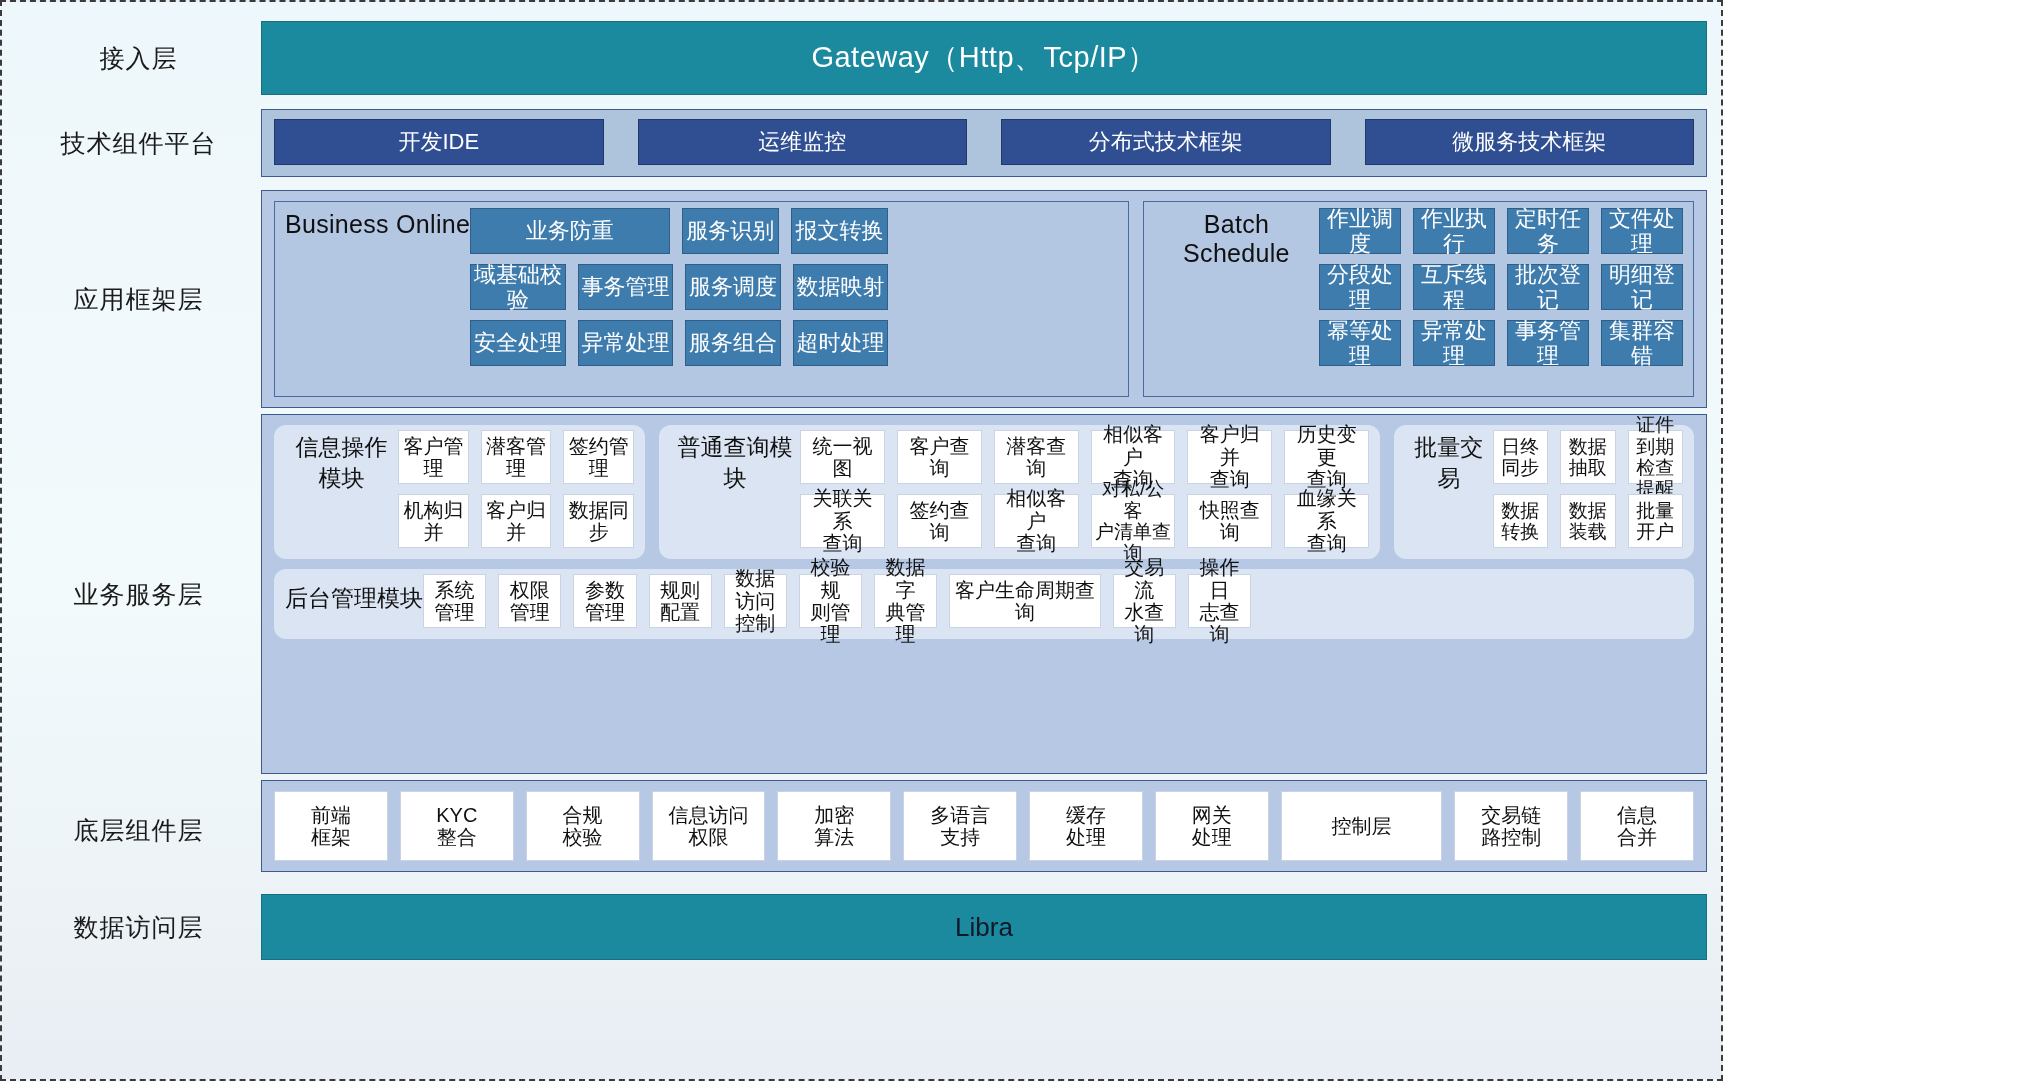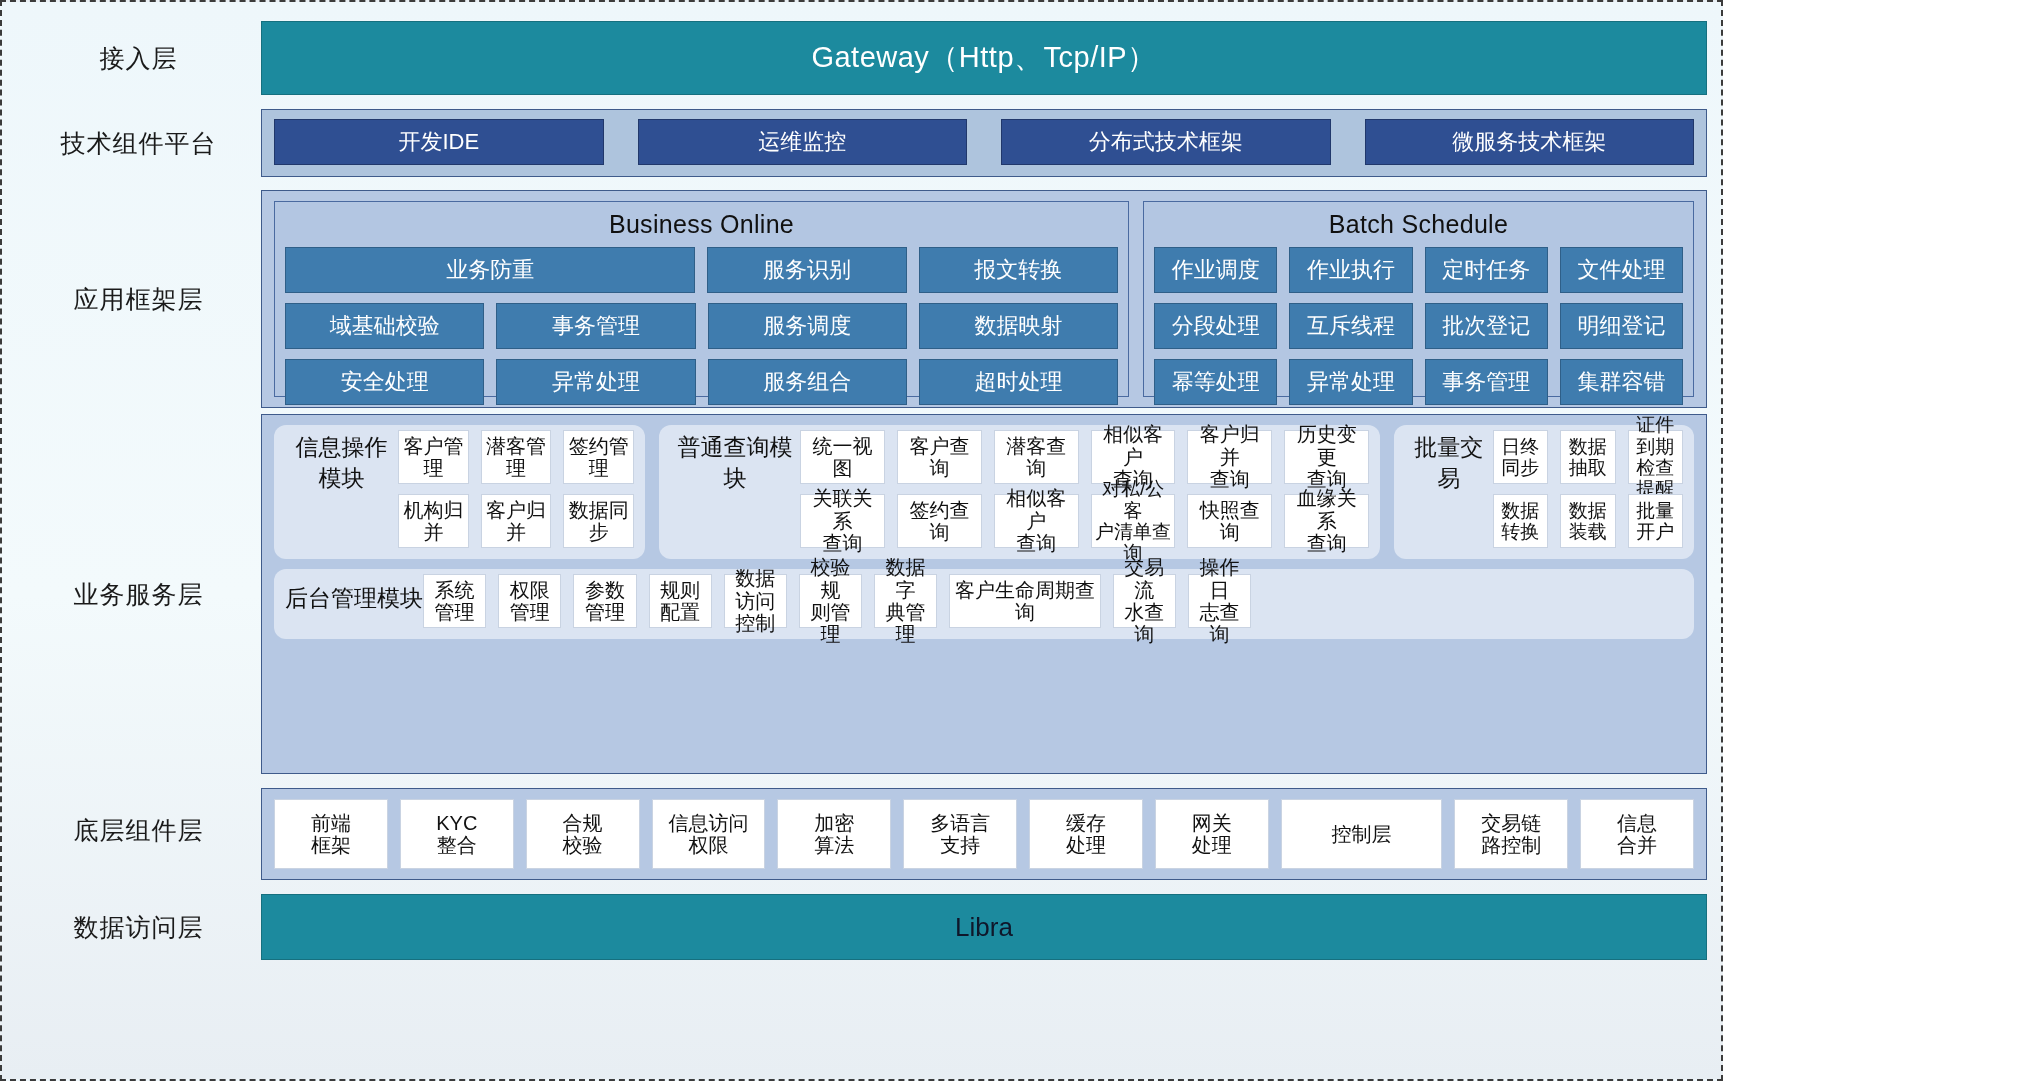--- a/index.html
+++ b/index.html
@@ -45,21 +45,21 @@
     display: flex; align-items: center; justify-content: center;
   }
   
   .app-band {
     background: #b6c8e3; border: 1px solid #3f5b8b;
     padding: 10px 12px; display: flex; gap: 14px;
   }
   .app-group {
     background: #b3c6e2; border: 1px solid #4a6aa0;
     padding: 6px 10px 12px 10px;
-    display: flex; flex-direction: column;
+    display: flex; 
   }
   .app-group.online { flex: 0 0 855px; }
   .app-group.batch  { flex: 1 1 auto; }
   .group-title {
     text-align: center; font-size: 25px; color: #101010;
     padding: 2px 0 8px 0; letter-spacing: .3px;
   }
   .grid { display: flex; flex-direction: column; gap: 10px; }
   .grid-row { display: flex; gap: 12px; }
   .blue-cell {
@@ -276,21 +276,21 @@
         </div>
 
       </div>
     </div>
   </div>
 
   <div class="sp-6"></div>
 
   <div class="layer-row" style="height:100px;">
     <div class="layer-label">底层组件层</div>
-    <div class="layer-body" style="display:flex;align-items:flex-end;">
+    <div class="layer-body" style="display:flex;align-items:flex-start;">
       <div class="comp-band" style="width:100%;">
         <div class="white-cell">前端<br>框架</div>
         <div class="white-cell">KYC<br>整合</div>
         <div class="white-cell">合规<br>校验</div>
         <div class="white-cell">信息访问<br>权限</div>
         <div class="white-cell">加密<br>算法</div>
         <div class="white-cell">多语言<br>支持</div>
         <div class="white-cell">缓存<br>处理</div>
         <div class="white-cell">网关<br>处理</div>
         <div class="white-cell wide2">控制层</div>

